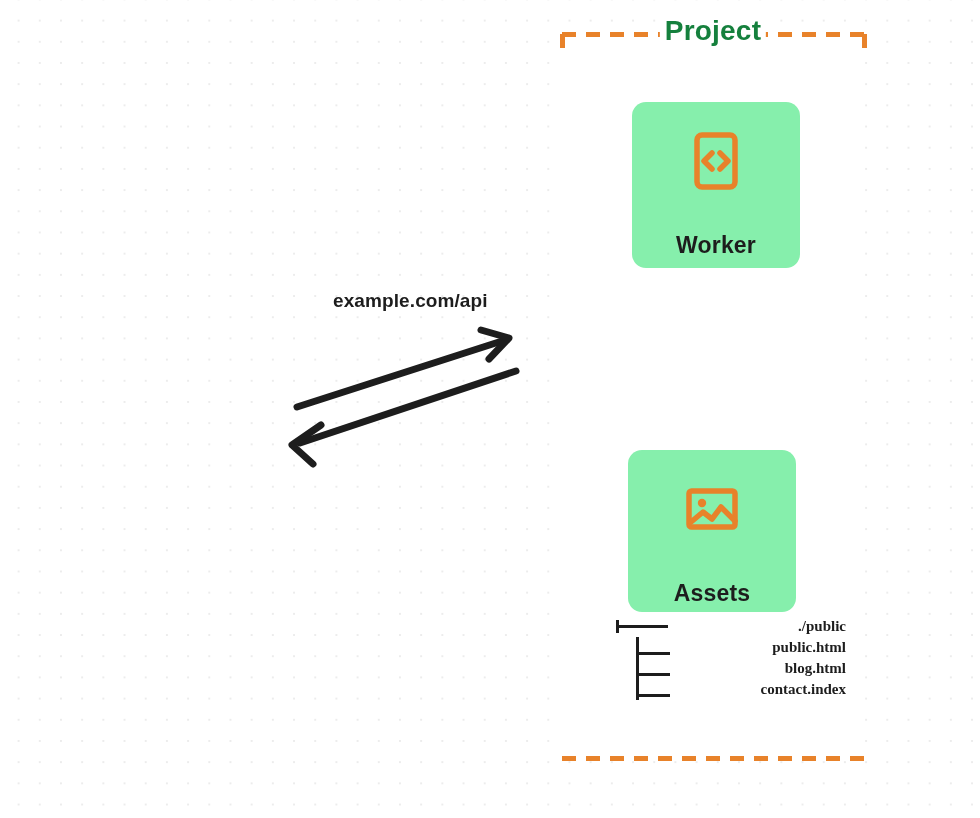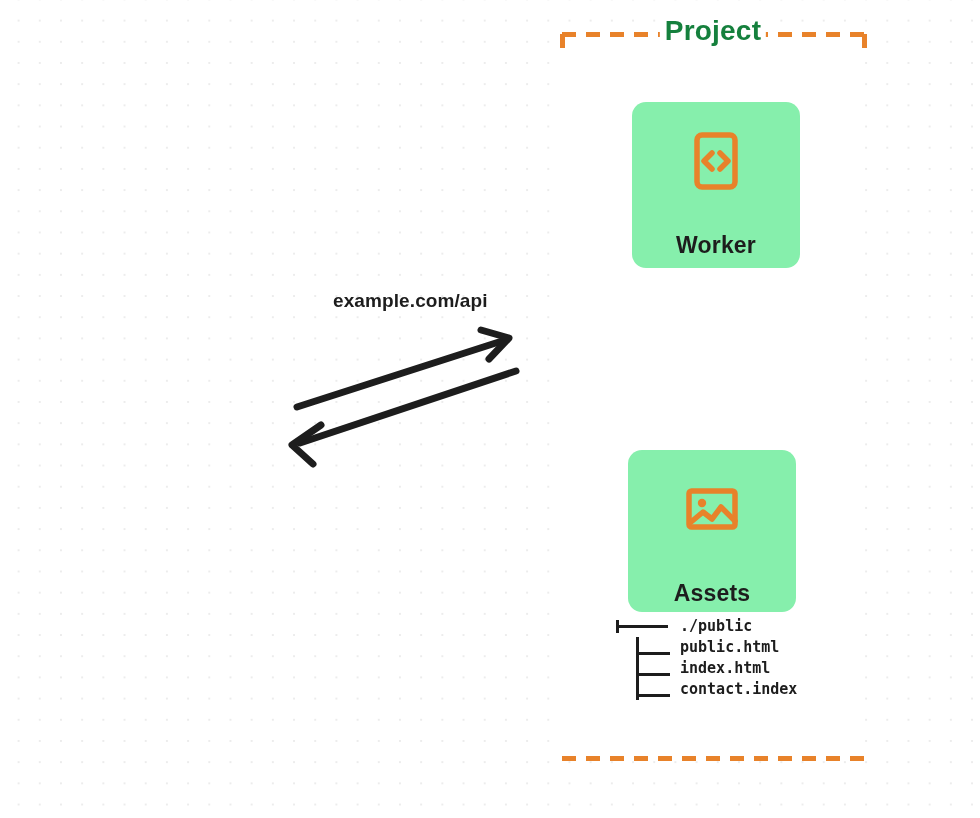--- a/index.html
+++ b/index.html
@@ -169,22 +169,23 @@
     white-space: pre;
   }
   #asset-tree .tree-glyph {
     position: relative;
     width: 76px;
     height: 21px;
     flex: 0 0 76px;
   }
   #asset-tree .tree-name {
     flex: 1 1 auto;
-    text-align: left;
+    text-align: right;
     padding-right: 2px;
+    font-family: Liberation Serif, serif;
   }
   
   .g-vert {
     position: absolute;
     width: 3px;
     background: #1d1d1d;
   }
   .g-horiz {
     position: absolute;
     height: 3px;
@@ -254,21 +255,21 @@
           <span class="g-horiz" style="left:32px; top:15px; width:34px;"></span>
         </span>
         <span class="tree-name">public.html</span>
       </div>
 
       <div class="tree-row">
         <span class="tree-glyph">
           <span class="g-vert" style="left:32px; top:0px; height:21px;"></span>
           <span class="g-horiz" style="left:32px; top:15px; width:34px;"></span>
         </span>
-        <span class="tree-name">index.html</span>
+        <span class="tree-name">blog.html</span>
       </div>
 
       <div class="tree-row">
         <span class="tree-glyph">
           <span class="g-vert" style="left:32px; top:0px; height:21px;"></span>
           <span class="g-horiz" style="left:32px; top:15px; width:34px;"></span>
         </span>
         <span class="tree-name">contact.index</span>
       </div>
 

